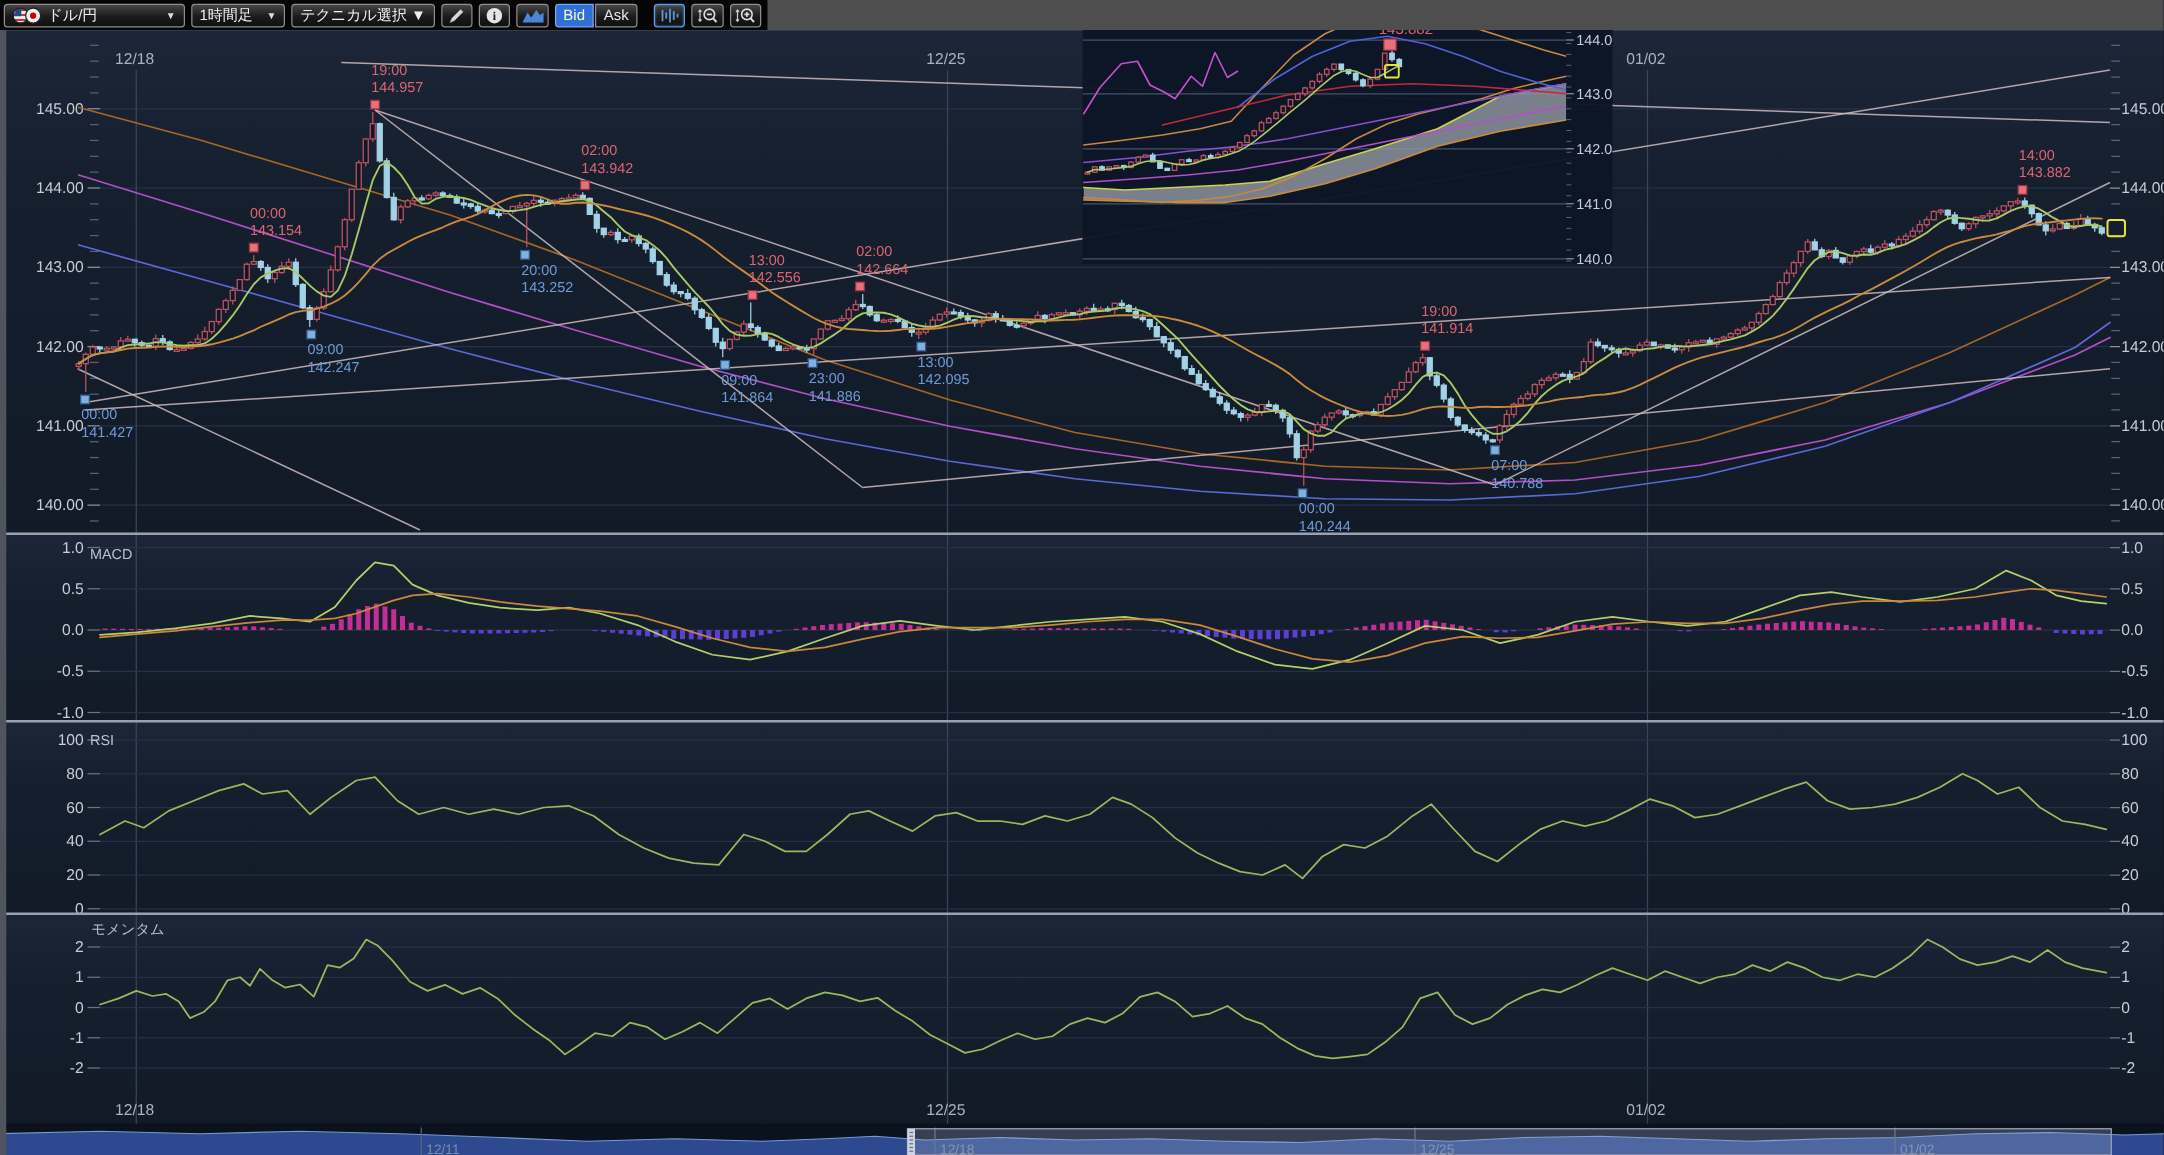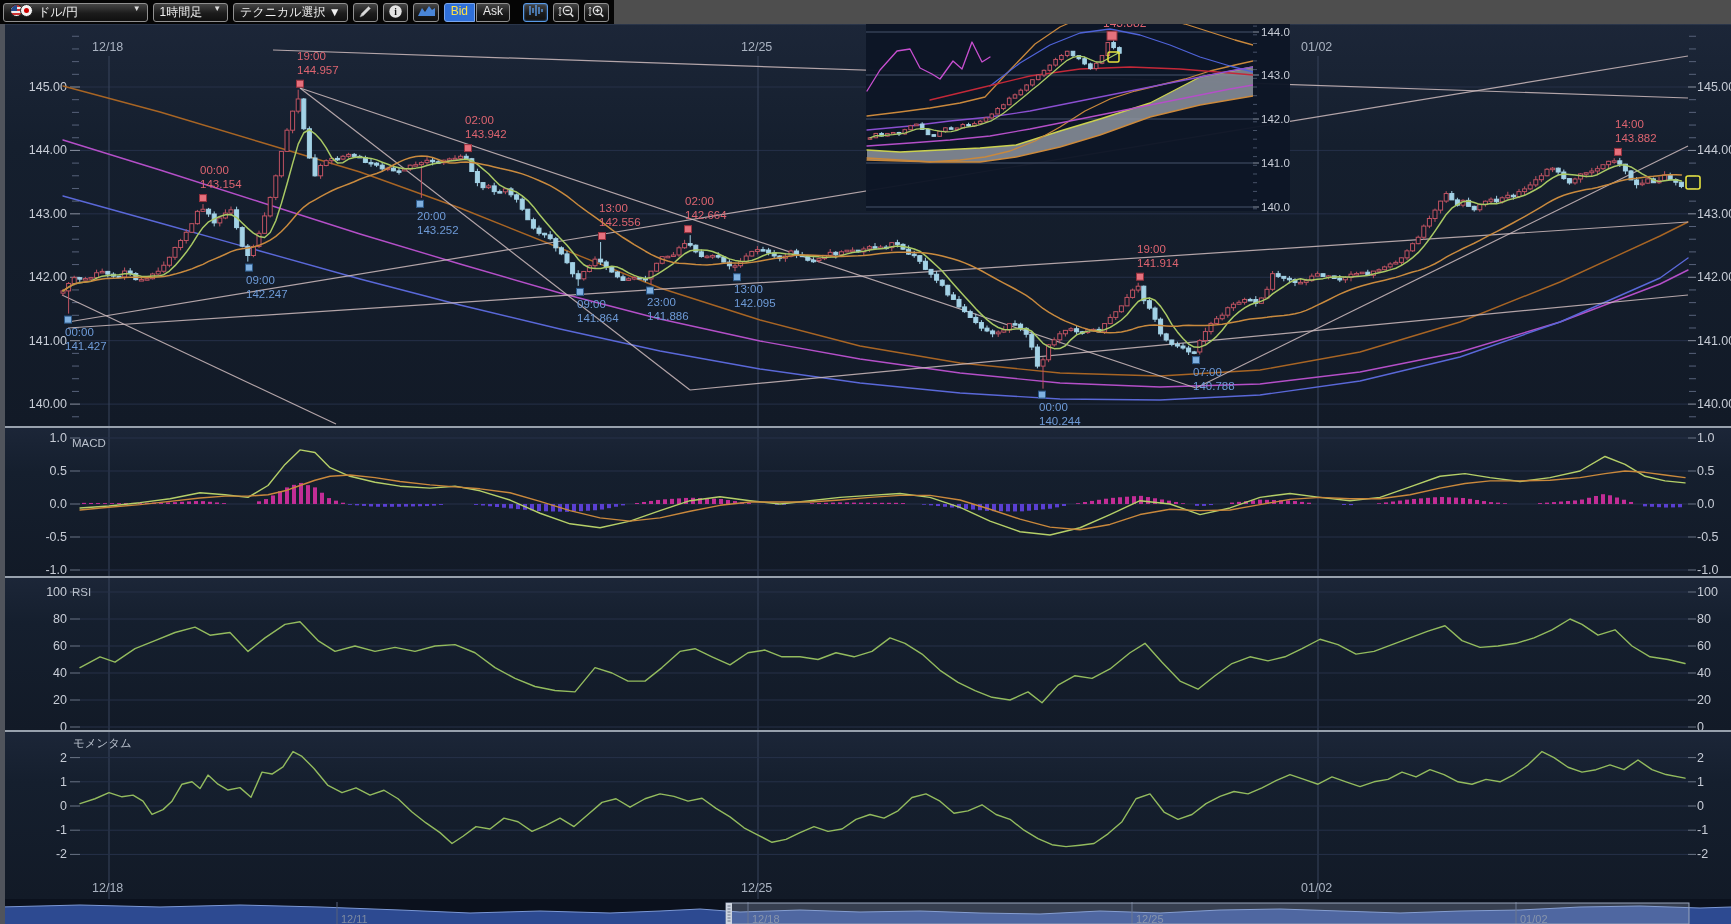--- a/index.html
+++ b/index.html
@@ -1,33 +1,33 @@
 <!DOCTYPE html>
 <html><head>
 <meta charset="utf-8">
 <style>
   html,body{margin:0;padding:0;background:#10141c;}
   body{width:1731px;height:924px;overflow:hidden;font-family:"Liberation Sans",sans-serif;position:relative;}
   #stage{position:absolute;left:0;top:0;width:1731px;height:924px;}
   
   #toolbar{position:absolute;left:0;top:0;width:1731px;height:24px;background:#4e4e4e;z-index:30;}
   #toolbar .tb-black{position:absolute;left:0;top:0;width:614px;height:24px;background:#050505;display:flex;align-items:center;padding-left:3px;box-sizing:border-box;}
-  .tb-btn{height:19px;margin-right:5px;display:inline-flex;justify-content:center;
+  .tb-btn{height:19px;margin-right:5px;display:inline-flex;align-items:center;justify-content:center;
     background:linear-gradient(#454545,#1b1b1b 55%,#101010);border:1px solid #8f8f8f;border-radius:3px;
     color:#efefef;font-size:12px;padding:0 6px;box-sizing:border-box;cursor:pointer;white-space:nowrap;}
   .tb-btn .caret{font-size:8px;color:#dcdcdc;margin-left:7px;}
   .flagwrap{display:inline-flex;margin-right:5px;}
   .flag{width:13px;height:13px;border-radius:50%;border:1px solid #222;box-sizing:border-box;}
   .flag.us{background:
     repeating-linear-gradient(#c33 0 2px,#eee 2px 4px);position:relative;}
   .flag.us::after{content:"";position:absolute;left:0;top:0;width:6px;height:6px;background:#224a8c;border-top-left-radius:6px;}
   .flag.jp{background:#f2f2f2;margin-left:-3px;position:relative;}
   .flag.jp::after{content:"";position:absolute;left:3px;top:3px;width:5px;height:5px;border-radius:50%;background:#c00;}
   .tb-btn.icon{width:27px;padding:0;}
-  .tb-btn.bid{background:#2f6fd8;border-color:#7aa6ec;color:#fde047;margin-right:1px;border-radius:3px 0 0 3px;}
+  .tb-btn.bid{background:#2f6fd8;border-color:#7aa6ec;color:#fef9c3;margin-right:1px;border-radius:3px 0 0 3px;}
   .tb-btn.ask{border-radius:0 3px 3px 0;color:#e8e8e8;}
   .tb-btn.sel{border-color:#5a9ae6;box-shadow:0 0 2px #4a90e2 inset;}
   svg text{user-select:none;}
 </style>
 </head>
 <body>
 
 <div id="stage">
 
   <div id="toolbar">

